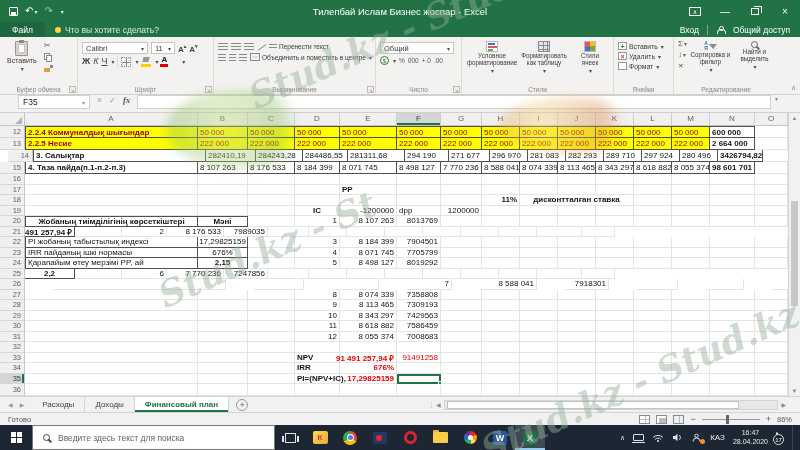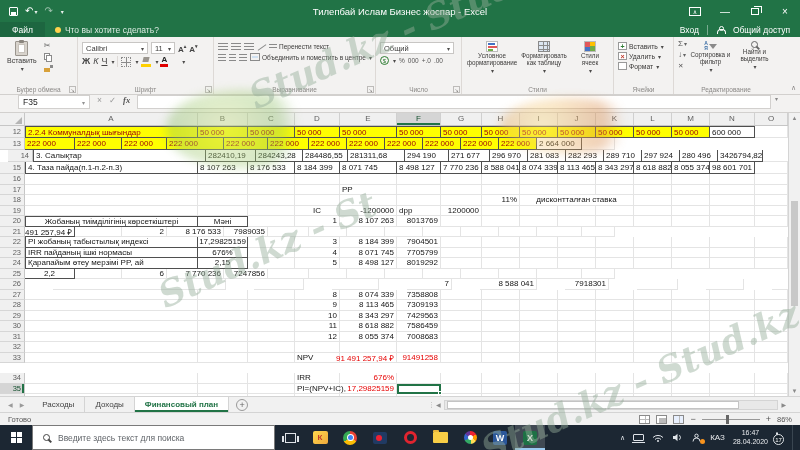--- a/index.html
+++ b/index.html
@@ -128,21 +128,21 @@
 .corner{width:25px;border-right:1px solid #c6c6c6;position:relative;flex:none}
 .corner::after{content:"";position:absolute;right:2px;bottom:1px;border-left:7px solid transparent;border-bottom:7px solid #b5b5b5}
 .colhdr{border-right:1px solid #d0d0d0;text-align:center;font-size:8px;color:#5f5f5f;line-height:12px;flex:none}
 .colhdr.hl{background:#d5d5d5;color:#14502e;box-shadow:inset 0 -2px 0 #217346}
 .gridwrap{position:absolute;top:13px;left:0;width:788px;bottom:0;overflow:hidden;background:#fff}
 .grow{display:flex}
 .rowhdr{width:25px;flex:none;background:#f0f0f0;border-right:1px solid #c6c6c6;border-bottom:1px solid #d6d6d6;font-size:7.5px;color:#5f5f5f;display:flex;align-items:center;justify-content:flex-end;padding-right:3px}
 .rowhdr.hl{background:#d5d5d5;color:#14502e;box-shadow:inset -2px 0 0 #217346}
 .cell{flex:none;border-right:1px solid #e4e4e4;border-bottom:1px solid #e4e4e4;font-size:8px;color:#151515;padding:0 2px;white-space:nowrap;display:flex;align-items:center;overflow:visible}
 .cell.l{justify-content:flex-start}.cell.c{justify-content:center}.cell.r{justify-content:flex-end}
-.cell.b{font-weight:normal}
+.cell.b{font-weight:bold}
 .cell.y{background:#ffff00;color:#9c0006}
 .cell.red{color:#e60000}
 .cell.bd{border-right-color:#4f4f4f;border-bottom-color:#4f4f4f;overflow:hidden}
 .cell.bt{border-top:1px solid #4f4f4f}
 .cell.bl{border-left:1px solid #4f4f4f}
 .cell.sel{outline:2px solid #217346;outline-offset:-2px;position:relative;overflow:visible;z-index:5}
 .handle{position:absolute;right:-2px;bottom:-2px;width:4px;height:4px;background:#217346;border:1px solid #fff}
 .vscroll{position:absolute;top:0;right:0;bottom:0;width:12px;background:#f1f1f1;border-left:1px solid #d4d4d4;font-size:6px;color:#8a8a8a;display:flex;flex-direction:column;align-items:center;justify-content:space-between;padding:2px 0}
 .vthumb{position:absolute;left:2px;right:2px;top:88px;height:105px;background:#c8c8c8}
 
@@ -464,20 +464,21 @@
           <div class="cell y l bd bt" style="width: 38px;">50 000</div>
           <div class="cell y l bd bt" style="width: 38px;">50 000</div>
           <div class="cell y l bd bt" style="width: 38px;">50 000</div>
           <div class="cell y l bd bt" style="width: 38px;">50 000</div>
           <div class="cell y l bd bt" style="width: 38px;">50 000</div>
           <div class="cell b l bd bt" style="width: 45px;">600 000</div>
           <div class="cell" style="width: 33px;"></div>
         </div>
         <div class="grow" style="height: 12px;">
           <div class="rowhdr">13</div>
+          <div class="cell y b l bd bl" style="width: 173px;">2.2.5 Несие</div>
           <div class="cell y l bd" style="width: 50px;">222 000</div>
           <div class="cell y l bd" style="width: 47px;">222 000</div>
           <div class="cell y l bd" style="width: 45px;">222 000</div>
           <div class="cell y l bd" style="width: 57px;">222 000</div>
           <div class="cell y l bd" style="width: 44px;">222 000</div>
           <div class="cell y l bd" style="width: 41px;">222 000</div>
           <div class="cell y l bd" style="width: 38px;">222 000</div>
           <div class="cell y l bd" style="width: 38px;">222 000</div>
           <div class="cell y l bd" style="width: 38px;">222 000</div>
           <div class="cell y l bd" style="width: 38px;">222 000</div>
@@ -835,21 +836,21 @@
           <div class="cell" style="width: 41px;"></div>
           <div class="cell" style="width: 38px;"></div>
           <div class="cell" style="width: 38px;"></div>
           <div class="cell" style="width: 38px;"></div>
           <div class="cell" style="width: 38px;"></div>
           <div class="cell" style="width: 38px;"></div>
           <div class="cell" style="width: 38px;"></div>
           <div class="cell" style="width: 45px;"></div>
           <div class="cell" style="width: 33px;"></div>
         </div>
-        <div class="grow" style="height: 10.5px; margin-top: 10px;">
+        <div class="grow" style="height: 10.5px;">
           <div class="rowhdr">34</div>
           <div class="cell" style="width: 173px;"></div>
           <div class="cell" style="width: 50px;"></div>
           <div class="cell" style="width: 47px;"></div>
           <div class="cell b l" style="width: 45px;">IRR</div>
           <div class="cell b r red" style="width: 57px;">676%</div>
           <div class="cell" style="width: 44px;"></div>
           <div class="cell" style="width: 41px;"></div>
           <div class="cell" style="width: 38px;"></div>
           <div class="cell" style="width: 38px;"></div>

